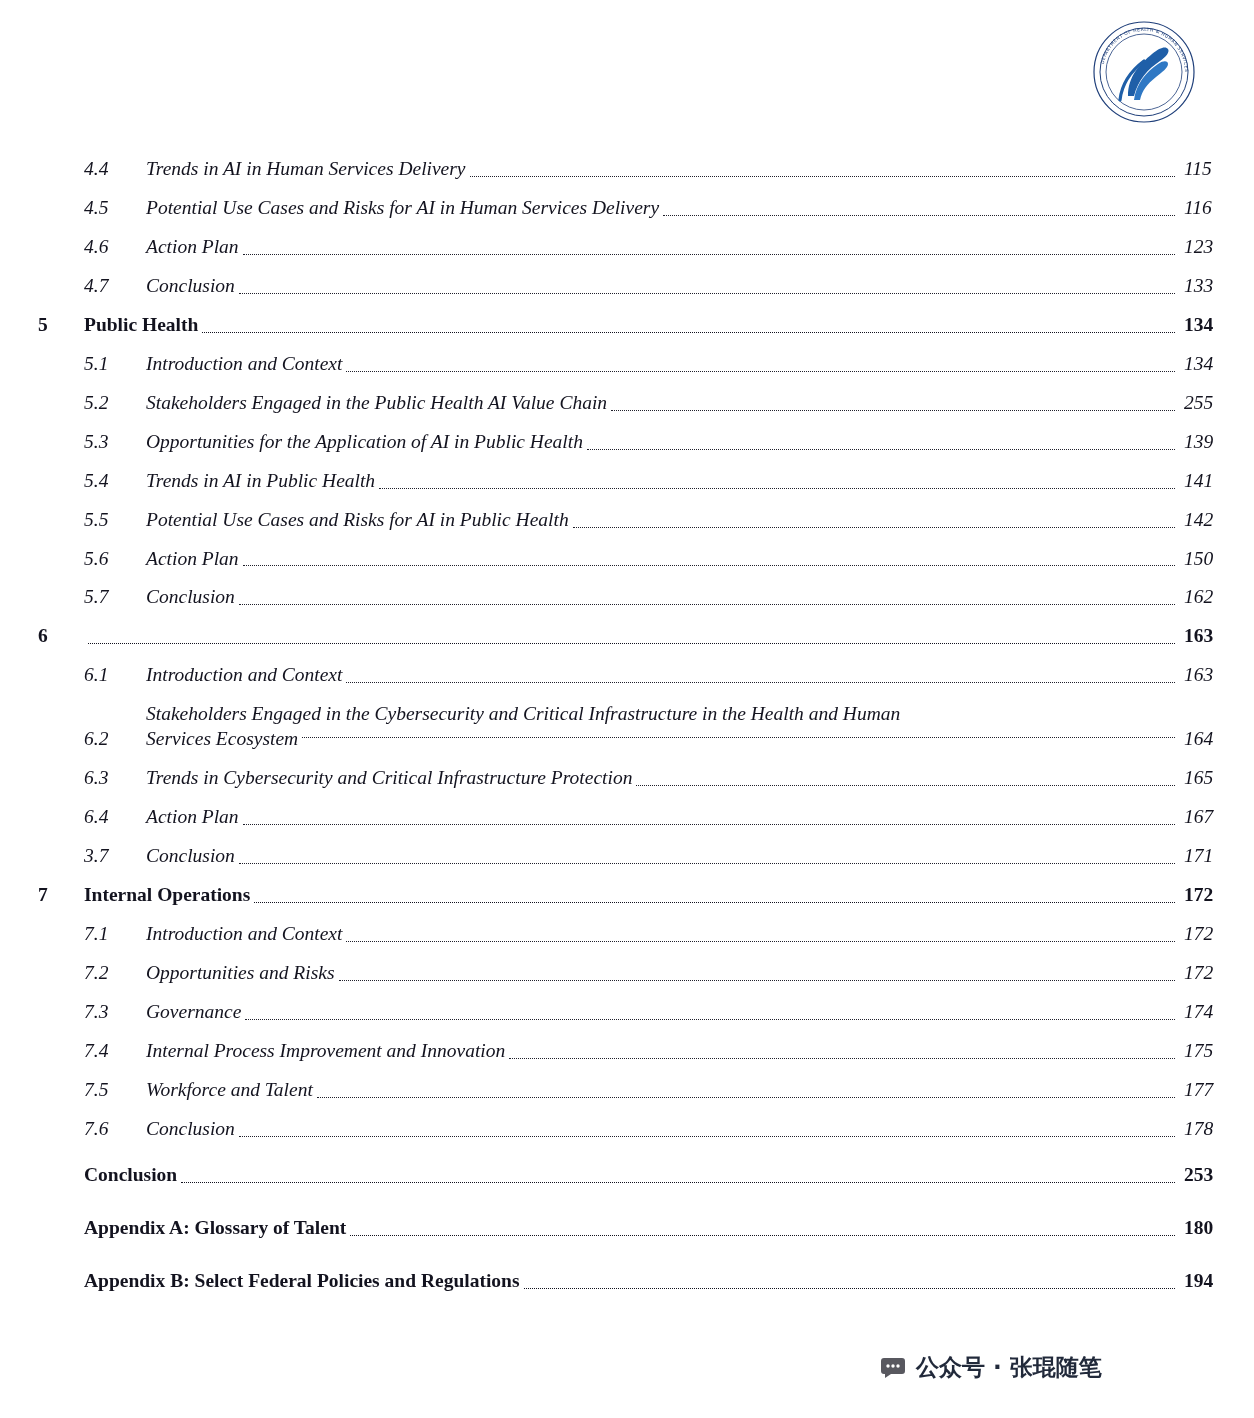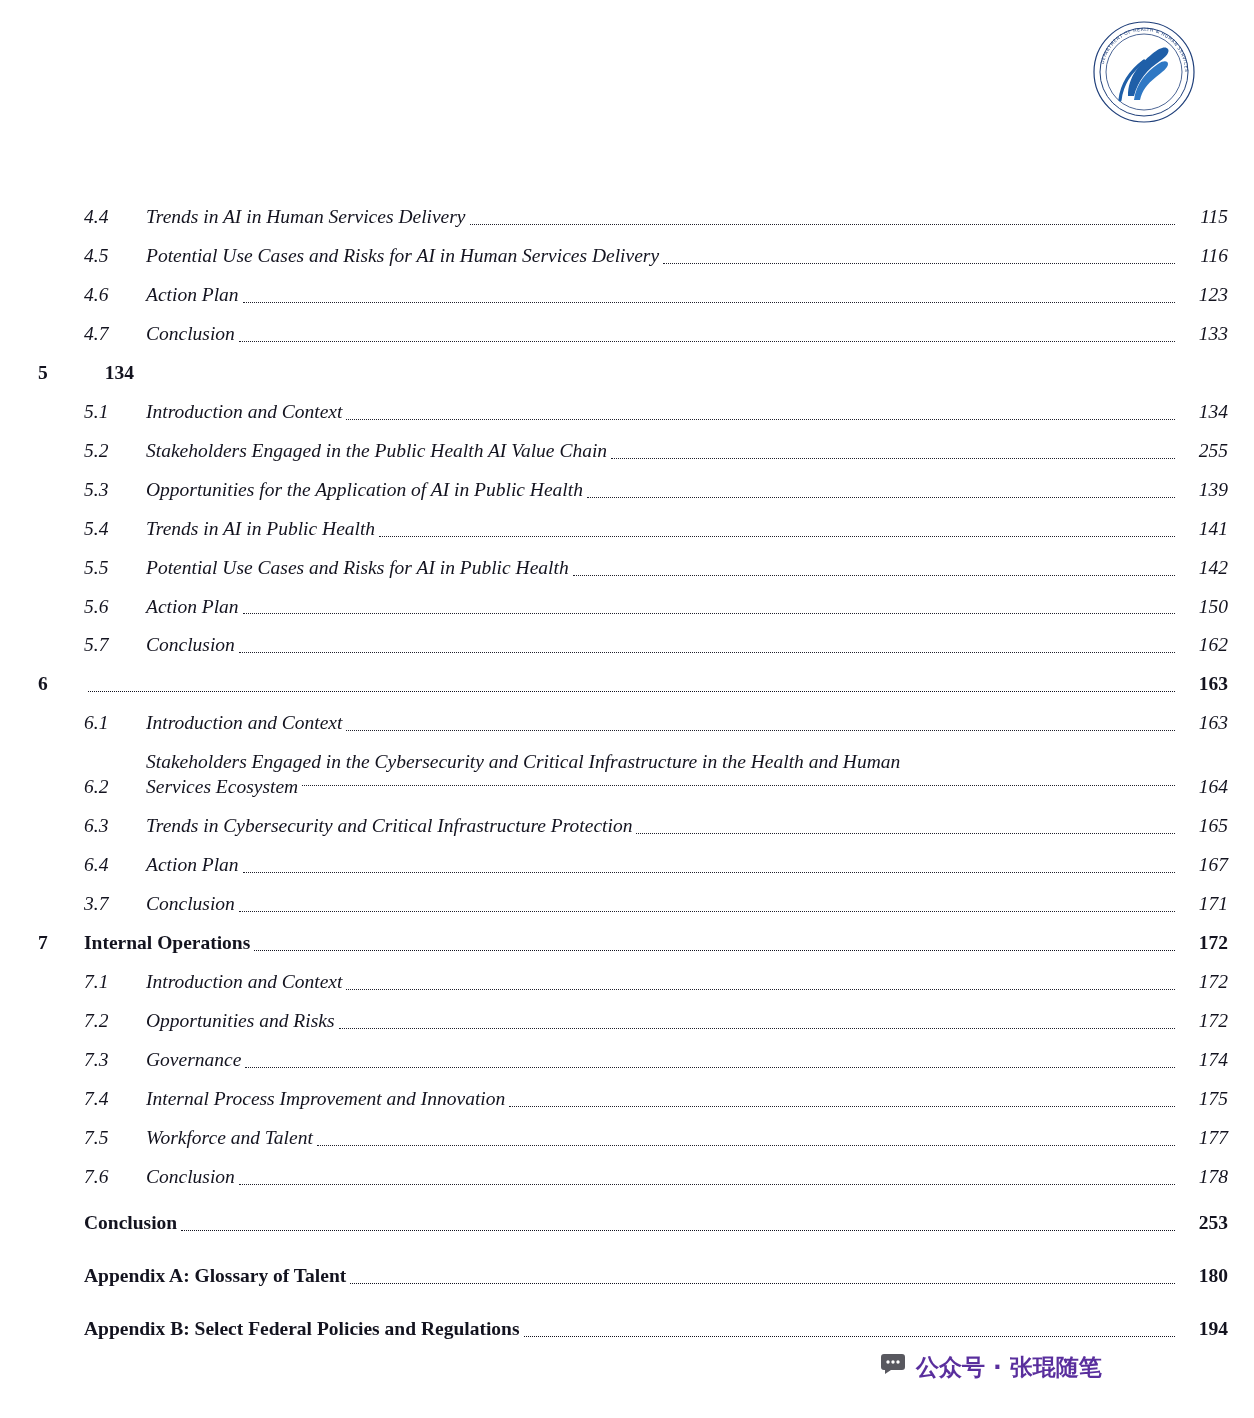--- a/index.html
+++ b/index.html
@@ -25,21 +25,20 @@
     height: 108px;
   }
   .logo-wrap svg { display: block; }
 
   
   .toc {
     position: absolute;
     top: 150px;
     left: 38px;
     width: 1190px;
-    margin-top: 48px;
   }
 
   .toc-row {
     display: flex;
     align-items: flex-end;
     font-size: 19.5px;
     line-height: 1.28;
     padding: 7px 0 7px 0;
     color: #13131f;
   }
@@ -58,21 +57,20 @@
     white-space: nowrap;
   }
   .toc-row .leader {
     flex: 1 1 auto;
     border-bottom: 1.5px dotted #20202c;
     margin: 0 3px 5px 4px;
     height: 0;
   }
   .toc-row .page {
     flex: 0 0 auto;
-    text-align: right;
     padding-left: 6px;
     font-family: Liberation Serif, serif;
   }
 
   
   .lvl2 {
     font-style: italic;
     font-size: 19.5px;
   }
   .lvl2 .num {
@@ -128,22 +126,23 @@
   .wrapped .line2 .title {
     white-space: nowrap;
   }
 
   
   .watermark {
     position: absolute;
     left: 880px;
     top: 1352px;
     display: flex;
+    align-items: center;
     gap: 10px;
-    color: #4c1d95;
+    color: #0f172a;
     font-family: "DejaVu Sans", sans-serif;
     font-size: 23px;
     font-weight: bold;
     opacity: 0.92;
   }
   .watermark .wm-icon {
     width: 26px;
     height: 24px;
     position: relative;
   }
@@ -196,20 +195,24 @@
     <div class="toc-row lvl2">
       <span class="num">4.7</span>
       <span class="title-cell">
         <span class="title">Conclusion</span>
         <span class="leader"></span>
       </span>
       <span class="page">133</span>
     </div>
     <div class="toc-row lvl1">
       <span class="num">5</span>
+      <span class="title-cell">
+        <span class="title">Public Health</span>
+        <span class="leader"></span>
+      </span>
       <span class="page">134</span>
     </div>
     <div class="toc-row lvl2">
       <span class="num">5.1</span>
       <span class="title-cell">
         <span class="title">Introduction and Context</span>
         <span class="leader"></span>
       </span>
       <span class="page">134</span>
     </div>

